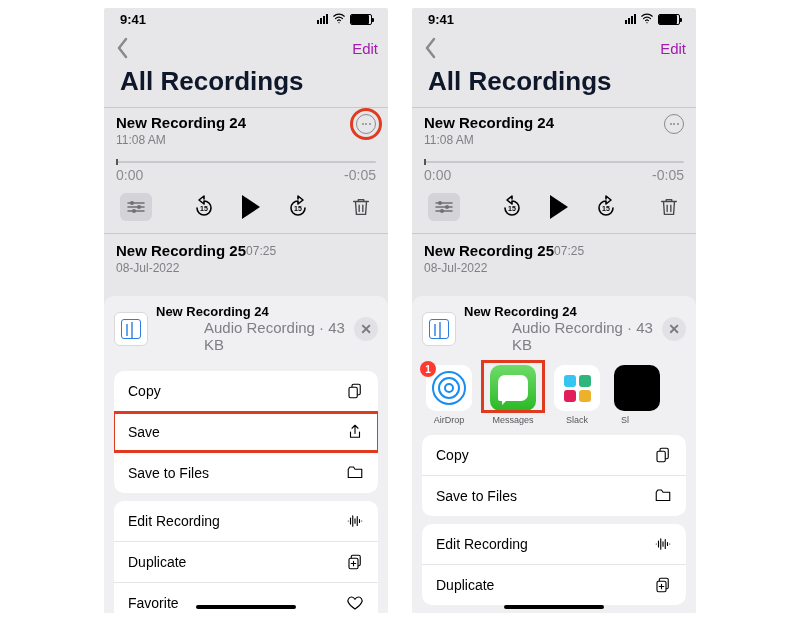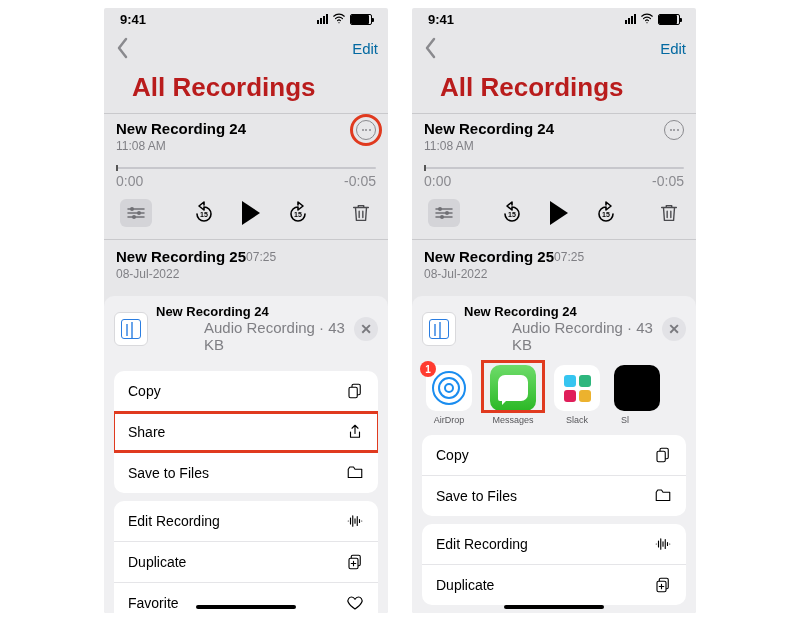--- a/index.html
+++ b/index.html
@@ -100,30 +100,29 @@
       padding: 8px 10px 0;
       height: 32px;
     }
     .nav-back {
       flex: 0 0 auto;
       color: #8a8a8e;
     }
     .nav-back svg { width: 16px; height: 22px; display:block; }
     .nav-spacer { flex: 1; }
     .nav-edit {
-      color: #0369a1;
+      color: #a21caf;
       font-size: 15px;
     }
 
     .page-title {
       font-size: 26px;
       font-weight: 700;
-      color: #b91c1c;
-      padding: 6px 28px 10px;
-      margin-top: 6px;
+      color: #0f172a;
+      padding: 6px 16px 10px;
     }
 
     .separator {
       height: 1px;
       background: #c9c9cc;
       width: 100%;
     }
 
     
     .recording {
@@ -586,21 +585,21 @@
           <span>Copy</span>
           <span class="action-icon">
               <svg viewBox="0 0 24 24">
                 <rect x="8" y="3" width="11" height="14" rx="2" stroke="#000" stroke-width="1.5" fill="none"></rect>
                 <rect x="4" y="7" width="11" height="14" rx="2" stroke="#000" stroke-width="1.5" fill="#fff"></rect>
               </svg>
             </span>
         </div>
         <div class="action-row">
           <div class="share-highlight"></div>
-          <span>Share</span>
+          <span>Save</span>
           <span class="action-icon">
               <svg viewBox="0 0 24 24">
                 <path d="M12 3v11M8 7l4-4 4 4M6 12v7h12v-7" stroke="#000" stroke-width="1.5" fill="none" stroke-linecap="round" stroke-linejoin="round"></path>
               </svg>
             </span>
         </div>
         <div class="action-row">
           <span>Save to Files</span>
           <span class="action-icon">
               <svg viewBox="0 0 24 24">

